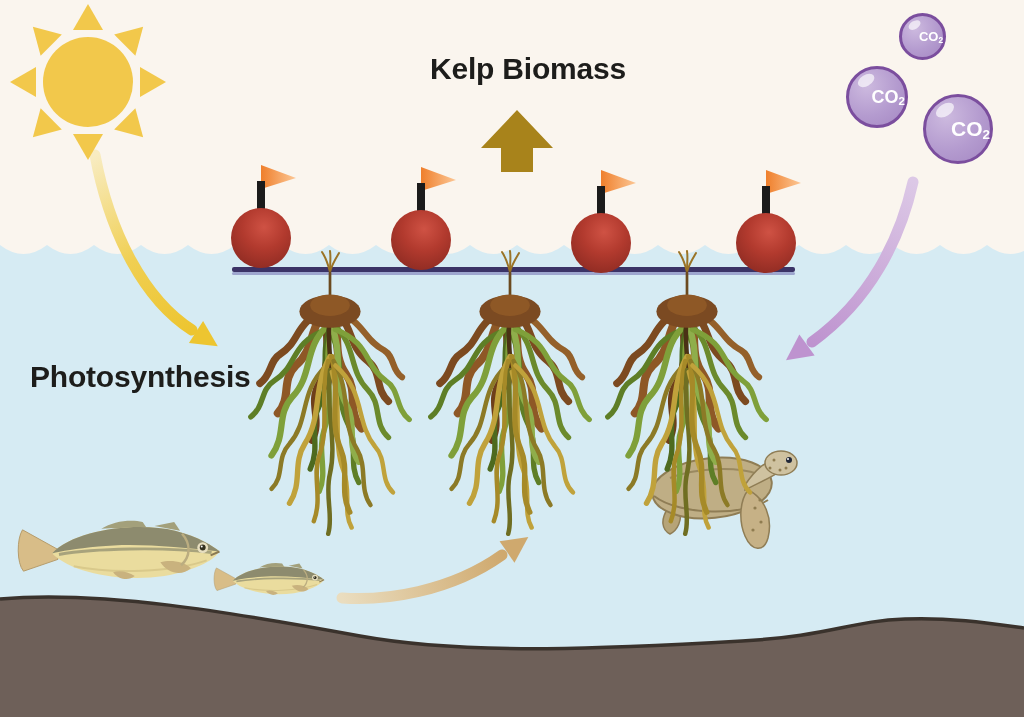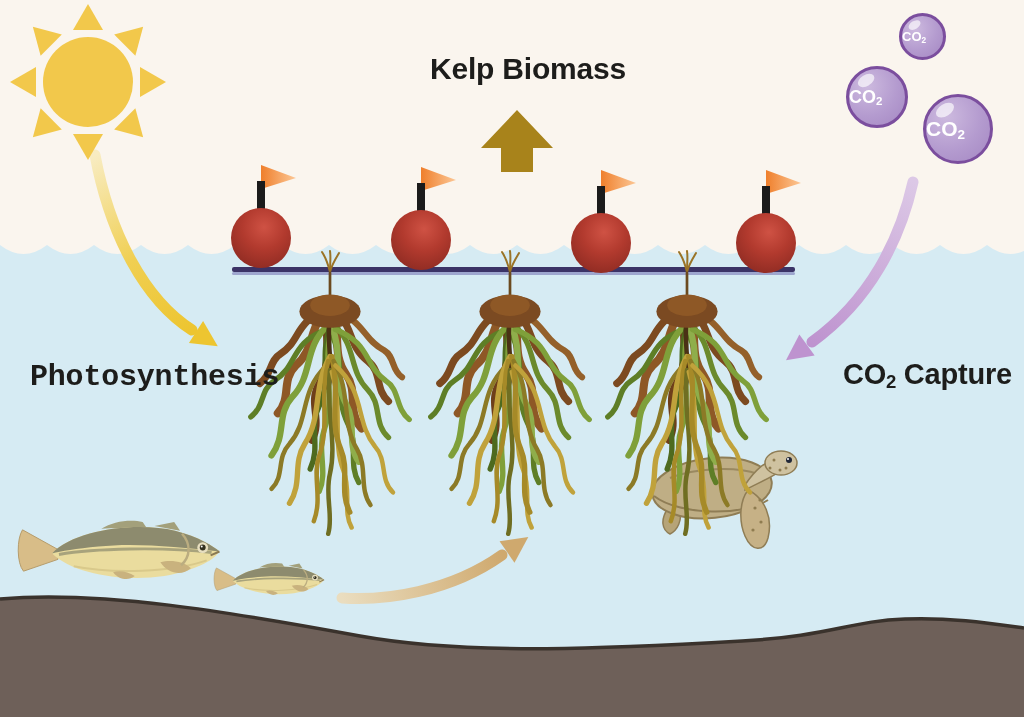--- a/index.html
+++ b/index.html
@@ -10,36 +10,36 @@
   }
   .abs{position:absolute;}
   svg{display:block;overflow:visible;}
 
   
   .diagram-label{
     position:absolute;font-weight:bold;color:#1D1D1B;white-space:nowrap;
     letter-spacing:-0.2px;
   }
   .lbl-kelp-biomass{left:430px;top:52px;font-size:30px;text-align:center;}
-  .lbl-photosynthesis{left:30px;top:360px;font-size:30px;font-family:Liberation Mono, monospace;}
+  .lbl-photosynthesis{left:30px;top:360px;font-size:30px;}
   .lbl-co2-capture{left:843px;top:358px;font-size:29px;}
   .lbl-recycling{left:509px;top:576px;font-size:30px;}
   .sub2{font-size:0.64em;position:relative;top:0.24em;font-weight:bold;}
   .post-space{margin-left:0.26em;}
 
   
   .rope-shadow{position:absolute;left:232px;top:272px;width:563px;height:3px;background:#9EA6CE;border-radius:2px;}
   .rope{position:absolute;left:232px;top:267px;width:563px;height:5px;background:#3B3366;border-radius:2px;}
 
   
   .bubble{
     position:absolute;border-radius:50%;
     background:radial-gradient(circle at 32% 30%, #CDBADF 0%, #B49BCF 55%, #A487C2 100%);
     border:3px solid #7B4E9E;
-    display:flex;align-items:center;justify-content:flex-start;
+    display:flex;align-items:center;justify-content:flex-end;
     color:#FFFFFF;font-weight:bold;
   }
   .bubble::before{
     content:"";position:absolute;left:14%;top:11%;width:32%;height:19%;
     background:rgba(255,255,255,0.65);border-radius:50%;transform:rotate(-32deg);
   }
   .bubble-small{left:899px;top:13px;width:41px;height:41px;font-size:13px;}
   .bubble-medium{left:846px;top:66px;width:56px;height:56px;font-size:18px;}
   .bubble-large{left:923px;top:94px;width:64px;height:64px;font-size:21px;}
 </style>
@@ -260,15 +260,14 @@
   </div>
   <div class="bubble bubble-medium">
     <span><span>CO</span><span class="sub2">2</span></span>
   </div>
   <div class="bubble bubble-large">
     <span><span>CO</span><span class="sub2">2</span></span>
   </div>
 
   <div class="diagram-label lbl-kelp-biomass">Kelp Biomass</div>
   <div class="diagram-label lbl-photosynthesis">Photosynthesis</div>
-  <div class="diagram-label lbl-co2-capture"><span>CO</span><span class="sub2">2</span><span class="post-space">Capture</span></div>
 
 </div>
 
 </body></html>

